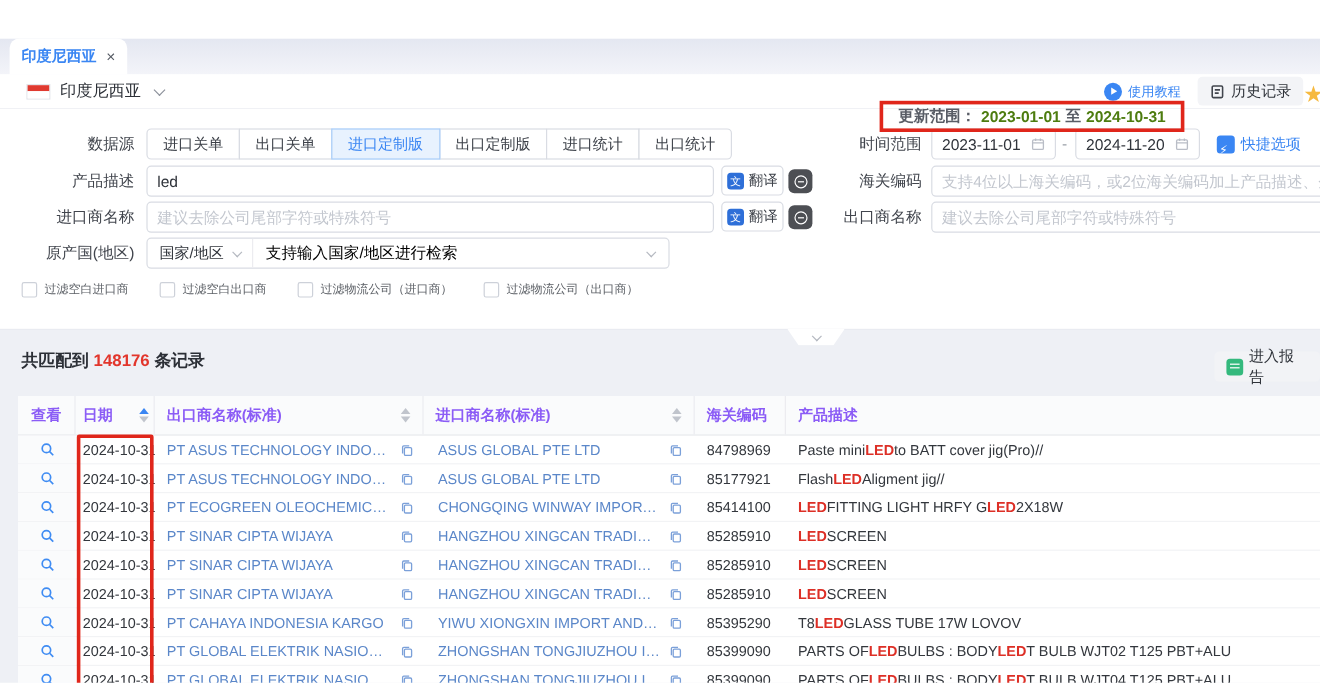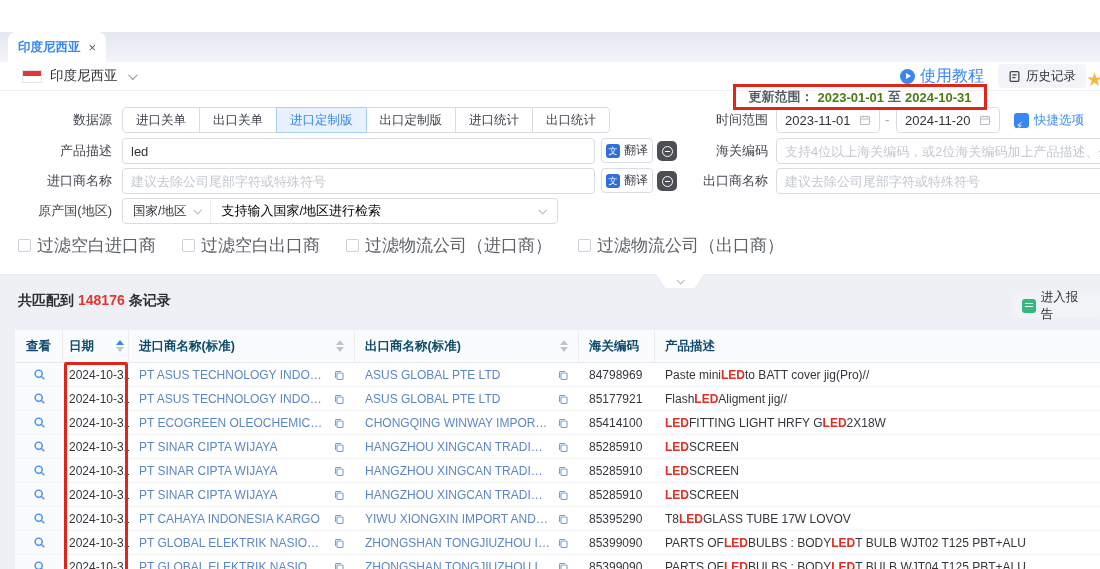--- a/index.html
+++ b/index.html
@@ -17,21 +17,21 @@
 
   
   .topbar { position:absolute; top:30px; left:0; width:1100px; height:29px; background:#fff;
     border-bottom:1px solid #f0f1f5; display:flex; align-items:center; padding:0 14px 0 22px; }
   .flag { width:20px; height:13px; border:1px solid #e3e5ea; margin-right:8px; display:flex; flex-direction:column; }
   .flag .r { flex:1; background:#e03a30; } .flag .w { flex:1; background:#fff; }
   .country { font-size:13.5px; color:#2b2f36; }
   .chev { display:inline-block; width:7px; height:7px; border-right:1.6px solid #8a8f99;
     border-bottom:1.6px solid #8a8f99; transform:rotate(45deg) translateY(-2px); margin-left:10px; }
   .top-right { margin-left:auto; display:flex; align-items:center; gap:14px; }
-  .tutorial { display:flex; align-items:center; gap:5px; color:#3a86f3; font-size:16px; cursor:pointer; }
+  .tutorial { display:flex; align-items:center; gap:5px; color:#3a86f3; font-size:11px; cursor:pointer; }
   .tut-ic { width:15px; height:15px; border-radius:50%; background:#3a86f3; position:relative; }
   .tut-ic::after { content:""; position:absolute; left:5.5px; top:4px; border-left:5px solid #fff;
     border-top:3.5px solid transparent; border-bottom:3.5px solid transparent; }
   .history { display:flex; align-items:center; gap:5px; background:#f3f4f7; border-radius:4px;
     height:24px; padding:0 10px; font-size:12.5px; color:#2f333a; cursor:pointer; }
   .star { position:absolute; left:1086px; top:36px; color:#f6b93f; font-size:19px; }
 
   
   .form-panel { position:absolute; top:59px; left:0; width:1100px; height:184px; background:#fff;
     border-bottom:1px solid #e9ebf1; }
@@ -73,21 +73,21 @@
   .origin-sel { display:flex; align-items:center; gap:8px; padding:0 10px; font-size:12.5px; color:#2f333a;
     border-right:1px solid #ececf0; height:100%; cursor:pointer; }
   .origin-ph { padding:0 10px; font-size:13px; color:#000000; flex:1; }
   .chev-sm { display:inline-block; width:6px; height:6px; border-right:1.4px solid #b4b8c0;
     border-bottom:1.4px solid #b4b8c0; transform:rotate(45deg) translateY(-1px); }
   .origin-box .end-chev { margin-right:12px; }
 
   .checks { position:absolute; left:18px; top:143px; display:flex; gap:26px; }
   .check { display:flex; align-items:center; gap:6px; cursor:pointer; }
   .cbox { width:13px; height:13px; border:1px solid #cdd1d9; border-radius:2px; background:#fff; }
-  .check span.t { font-size:17px; color:#5c6066; }
+  .check span.t { font-size:10px; color:#5c6066; }
 
   .collapse-handle { position:absolute; left:656px; top:242px; width:48px; height:14px; background:#fff;
     clip-path:polygon(0 0,100% 0,80% 100%,20% 100%); display:flex; align-items:center; justify-content:center; cursor:pointer; z-index:3; }
 
   
   .anno-range { position:absolute; left:733px; top:52px; width:254px; height:26px; border:3px solid #e0261b;
     border-radius:0; display:flex; align-items:center; justify-content:center; gap:4px; font-size:13px;
     background:rgba(255,255,255,.0); z-index:5; white-space:nowrap; }
   .anno-range .g { color:#595d66; font-weight:bold; }
   .anno-range .o { color:#4d7c0f; font-weight:bold; }
@@ -99,21 +99,21 @@
   .match-line { position:absolute; left:18px; top:260px; font-size:14px; font-weight:bold; color:#2b2f36; }
   .match-line .cnt { color:#e2362c; padding:0 4px; }
   .report-btn { position:absolute; left:1012px; top:261px; height:25px; padding:0 10px; background:#f2f3f6;
     border-radius:4px; display:flex; align-items:center; gap:5px; font-size:12.5px; color:#2f333a; cursor:pointer;justify-content:space-between; }
   .rep-ic { width:14px; height:14px; border-radius:3px; background:#34b97d; position:relative; }
   .rep-ic::after { content:""; position:absolute; left:3px; top:4px; width:8px; height:1.6px;
     background:#fff; box-shadow:0 3px 0 #fff; }
 
   .table { position:absolute; left:15px; top:298px; width:1085px; background:#fff; }
   .thead { display:flex; height:33px; background:#fafbfc; border-bottom:1px solid #e8e9ed; }
-  .th { display:flex; align-items:center; font-size:12.5px; font-weight:bold; color:#0c4a6e;
+  .th { display:flex; align-items:center; font-size:12.5px; font-weight:bold; color:#8b5cf6;
     padding:0 10px; border-right:1px solid #ececf0; white-space:nowrap; }
   .th:last-child { border-right:none; }
   .sort { display:inline-flex; flex-direction:column; gap:2px; margin-left:auto; cursor:pointer; }
   .sort i { display:block; width:0; height:0; border-left:4px solid transparent; border-right:4px solid transparent; }
   .sort .up { border-bottom:5px solid #c0c4cc; } .sort .dn { border-top:5px solid #c0c4cc; }
   .sort.date-active .up { border-bottom-color:#3a86f3; }
 
   .tr { display:flex; height:24px; border-bottom:1px solid #f2f3f5; }
   .td { display:flex; align-items:center; font-size:12px; color:#33373d; padding:0 10px;
     overflow:hidden; white-space:nowrap; }
@@ -285,34 +285,34 @@
       <div class="th hw-view">
           <span>查看</span>
         </div>
       <div class="th hw-date">
         <span>日期</span>
         <span class="sort date-active">
             <i class="up"></i>
             <i class="dn"></i>
           </span>
       </div>
+      <div class="th hw-exp">
+        <span>出口商名称(标准)</span>
+        <span class="sort">
+            <i class="up"></i>
+            <i class="dn"></i>
+          </span>
+      </div>
       <div class="th hw-imp">
         <span>进口商名称(标准)</span>
         <span class="sort">
             <i class="up"></i>
             <i class="dn"></i>
           </span>
       </div>
-      <div class="th hw-exp">
-        <span>出口商名称(标准)</span>
-        <span class="sort">
-            <i class="up"></i>
-            <i class="dn"></i>
-          </span>
-      </div>
       <div class="th hw-hs">
           <span>海关编码</span>
         </div>
       <div class="th hw-desc">
           <span>产品描述</span>
         </div>
     </div>
     <div id="tbody">
         <div class="tr">
           <div class="td c-view">

